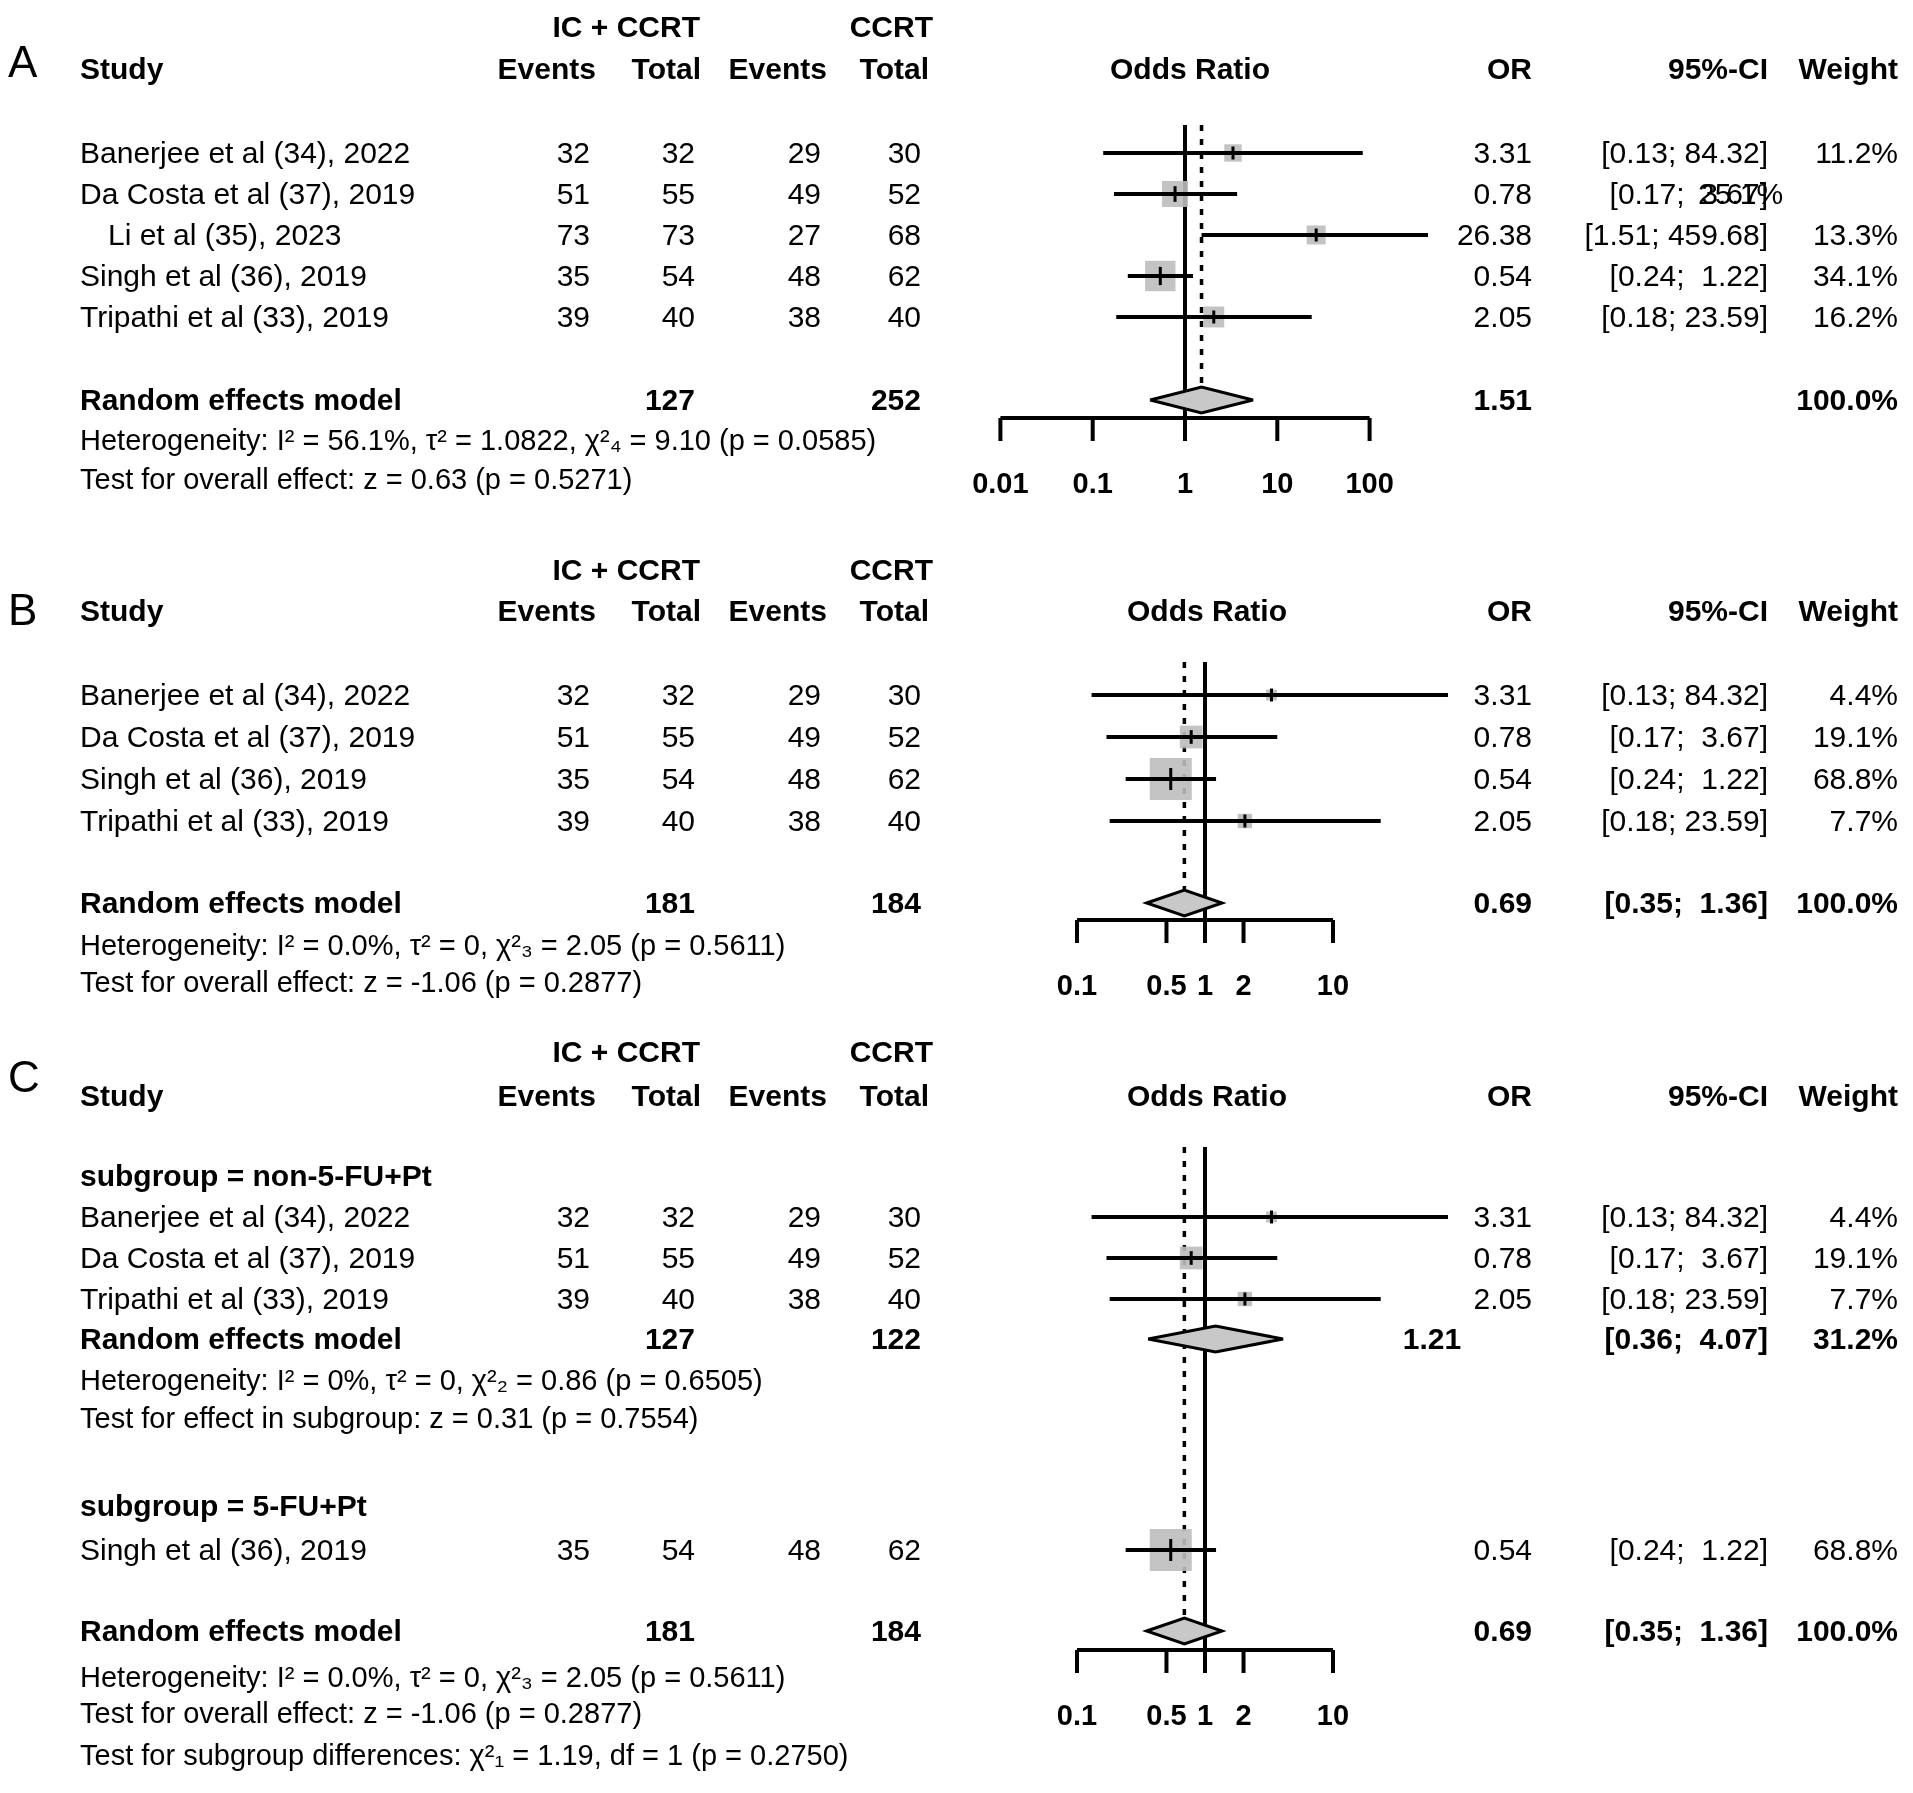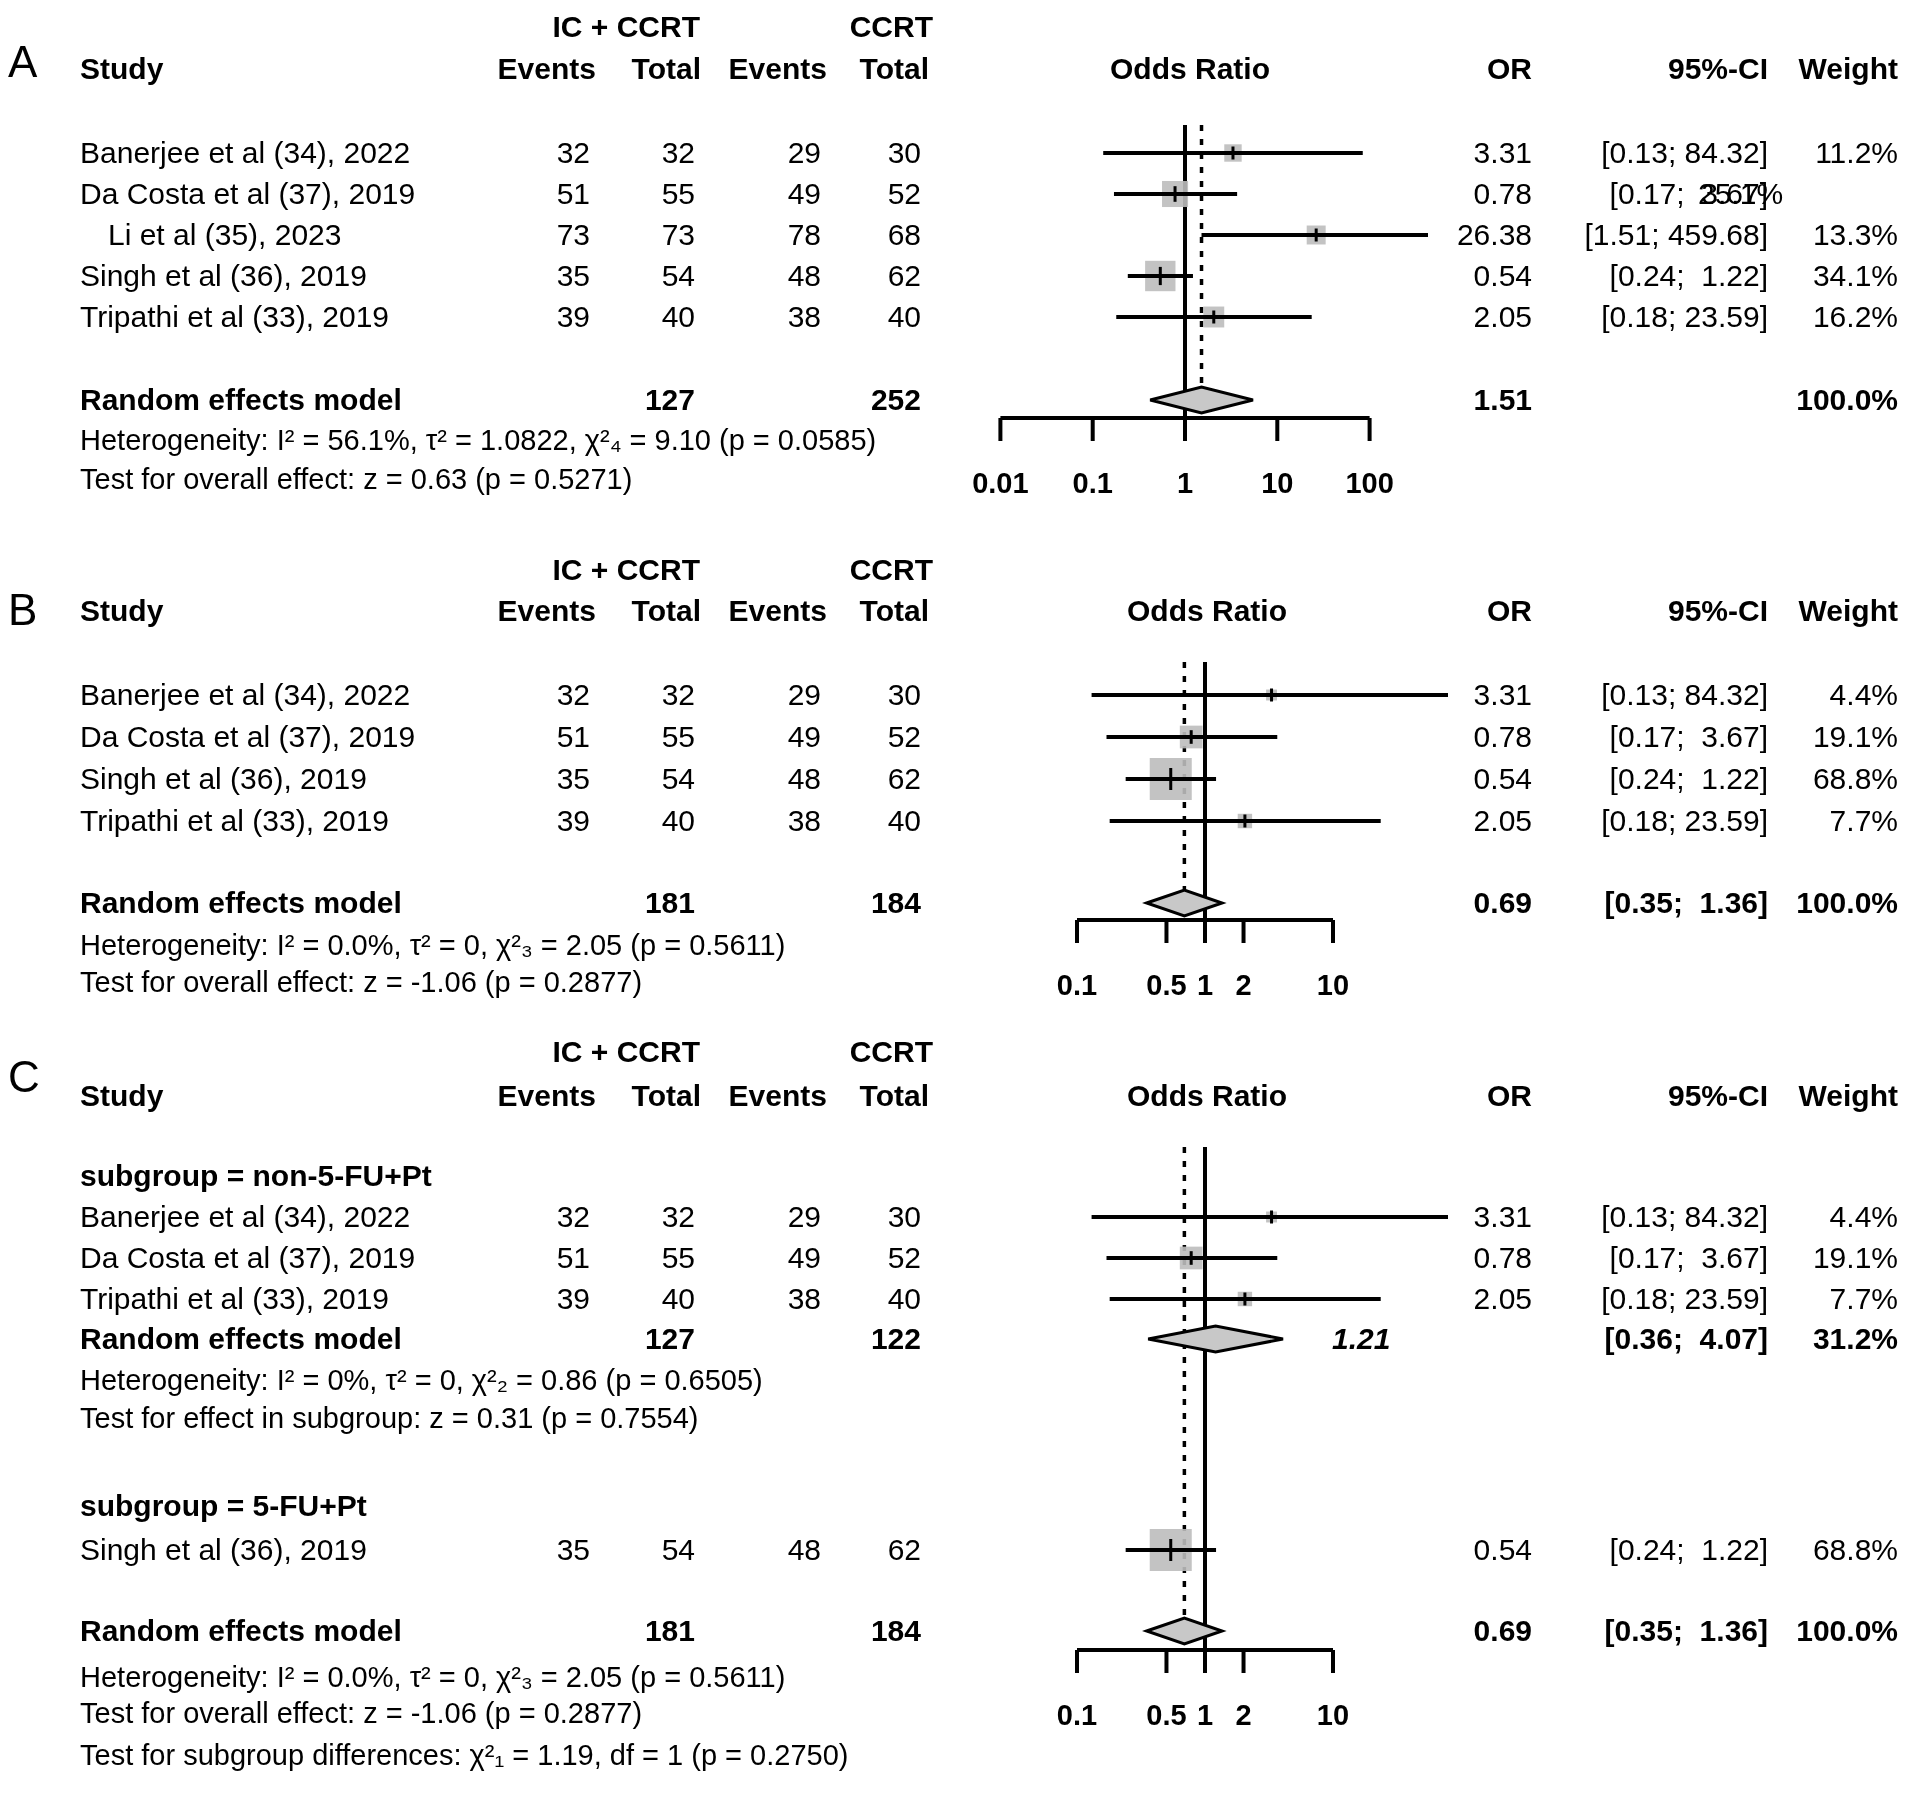--- a/index.html
+++ b/index.html
@@ -125,21 +125,21 @@
       <div class="t" style="left: 450px; top: 176px; width: 140px; text-align: right; font-weight: 400;">51</div>
       <div class="t" style="left: 555px; top: 176px; width: 140px; text-align: right; font-weight: 400;">55</div>
       <div class="t" style="left: 681px; top: 176px; width: 140px; text-align: right; font-weight: 400;">49</div>
       <div class="t" style="left: 781px; top: 176px; width: 140px; text-align: right; font-weight: 400;">52</div>
       <div class="t" style="left: 1332px; top: 176px; width: 200px; text-align: right; font-weight: 400;">0.78</div>
       <div class="t" style="left: 1348px; top: 176px; width: 420px; text-align: right; font-weight: 400;">[0.17;  3.67]</div>
       <div class="t" style="left: 1698px; top: 176px; width: 200px; text-align: left; font-weight: 400;">25.1%</div>
       <div class="t" style="left: 80px; top: 217px; font-weight: 400; margin-left: 28px;">Li et al (35), 2023</div>
       <div class="t" style="left: 450px; top: 217px; width: 140px; text-align: right; font-weight: 400;">73</div>
       <div class="t" style="left: 555px; top: 217px; width: 140px; text-align: right; font-weight: 400;">73</div>
-      <div class="t" style="left: 681px; top: 217px; width: 140px; text-align: right; font-weight: 400;">78</div>
+      <div class="t" style="left: 681px; top: 217px; width: 140px; text-align: right; font-weight: 400;">27</div>
       <div class="t" style="left: 781px; top: 217px; width: 140px; text-align: right; font-weight: 400;">68</div>
       <div class="t" style="left: 1332px; top: 217px; width: 200px; text-align: right; font-weight: 400;">26.38</div>
       <div class="t" style="left: 1348px; top: 217px; width: 420px; text-align: right; font-weight: 400;">[1.51; 459.68]</div>
       <div class="t" style="left: 1698px; top: 217px; width: 200px; text-align: right; font-weight: 400;">13.3%</div>
       <div class="t" style="left: 80px; top: 258px; font-weight: 400;">Singh et al (36), 2019</div>
       <div class="t" style="left: 450px; top: 258px; width: 140px; text-align: right; font-weight: 400;">35</div>
       <div class="t" style="left: 555px; top: 258px; width: 140px; text-align: right; font-weight: 400;">54</div>
       <div class="t" style="left: 681px; top: 258px; width: 140px; text-align: right; font-weight: 400;">48</div>
       <div class="t" style="left: 781px; top: 258px; width: 140px; text-align: right; font-weight: 400;">62</div>
       <div class="t" style="left: 1332px; top: 258px; width: 200px; text-align: right; font-weight: 400;">0.54</div>
@@ -245,21 +245,21 @@
       <div class="t" style="left: 450px; top: 1281px; width: 140px; text-align: right; font-weight: 400;">39</div>
       <div class="t" style="left: 555px; top: 1281px; width: 140px; text-align: right; font-weight: 400;">40</div>
       <div class="t" style="left: 681px; top: 1281px; width: 140px; text-align: right; font-weight: 400;">38</div>
       <div class="t" style="left: 781px; top: 1281px; width: 140px; text-align: right; font-weight: 400;">40</div>
       <div class="t" style="left: 1332px; top: 1281px; width: 200px; text-align: right; font-weight: 400;">2.05</div>
       <div class="t" style="left: 1348px; top: 1281px; width: 420px; text-align: right; font-weight: 400;">[0.18; 23.59]</div>
       <div class="t" style="left: 1698px; top: 1281px; width: 200px; text-align: right; font-weight: 400;">7.7%</div>
       <div class="t" style="left: 80px; top: 1321px; font-weight: 700;">Random effects model</div>
       <div class="t" style="left: 555px; top: 1321px; width: 140px; text-align: right; font-weight: 700;">127</div>
       <div class="t" style="left: 781px; top: 1321px; width: 140px; text-align: right; font-weight: 700;">122</div>
-      <div class="t" style="left: 1332px; top: 1321px; width: 200px; text-align: left; font-weight: 700; font-style: italic;">1.21</div>
+      <div class="t" style="left: 1332px; top: 1321px; width: 200px; text-align: center; font-weight: 700;">1.21</div>
       <div class="t" style="left: 1348px; top: 1321px; width: 420px; text-align: right; font-weight: 700;">[0.36;  4.07]</div>
       <div class="t" style="left: 1698px; top: 1321px; width: 200px; text-align: right; font-weight: 700;">31.2%</div>
       <div class="t fn" style="left: 80px; top: 1362px; font-weight: 400;">Heterogeneity: I² = 0%, τ² = 0, χ²₂ = 0.86 (p = 0.6505)</div>
       <div class="t fn" style="left: 80px; top: 1400px; font-weight: 400;">Test for effect in subgroup: z = 0.31 (p = 0.7554)</div>
       <div class="t" style="left: 80px; top: 1488px; font-weight: 700;">subgroup = 5-FU+Pt</div>
       <div class="t" style="left: 80px; top: 1532px; font-weight: 400;">Singh et al (36), 2019</div>
       <div class="t" style="left: 450px; top: 1532px; width: 140px; text-align: right; font-weight: 400;">35</div>
       <div class="t" style="left: 555px; top: 1532px; width: 140px; text-align: right; font-weight: 400;">54</div>
       <div class="t" style="left: 681px; top: 1532px; width: 140px; text-align: right; font-weight: 400;">48</div>
       <div class="t" style="left: 781px; top: 1532px; width: 140px; text-align: right; font-weight: 400;">62</div>

